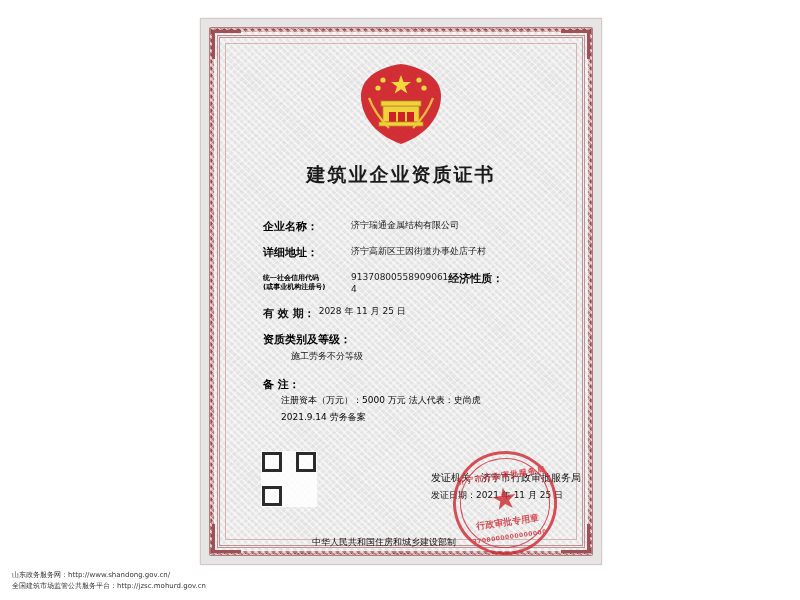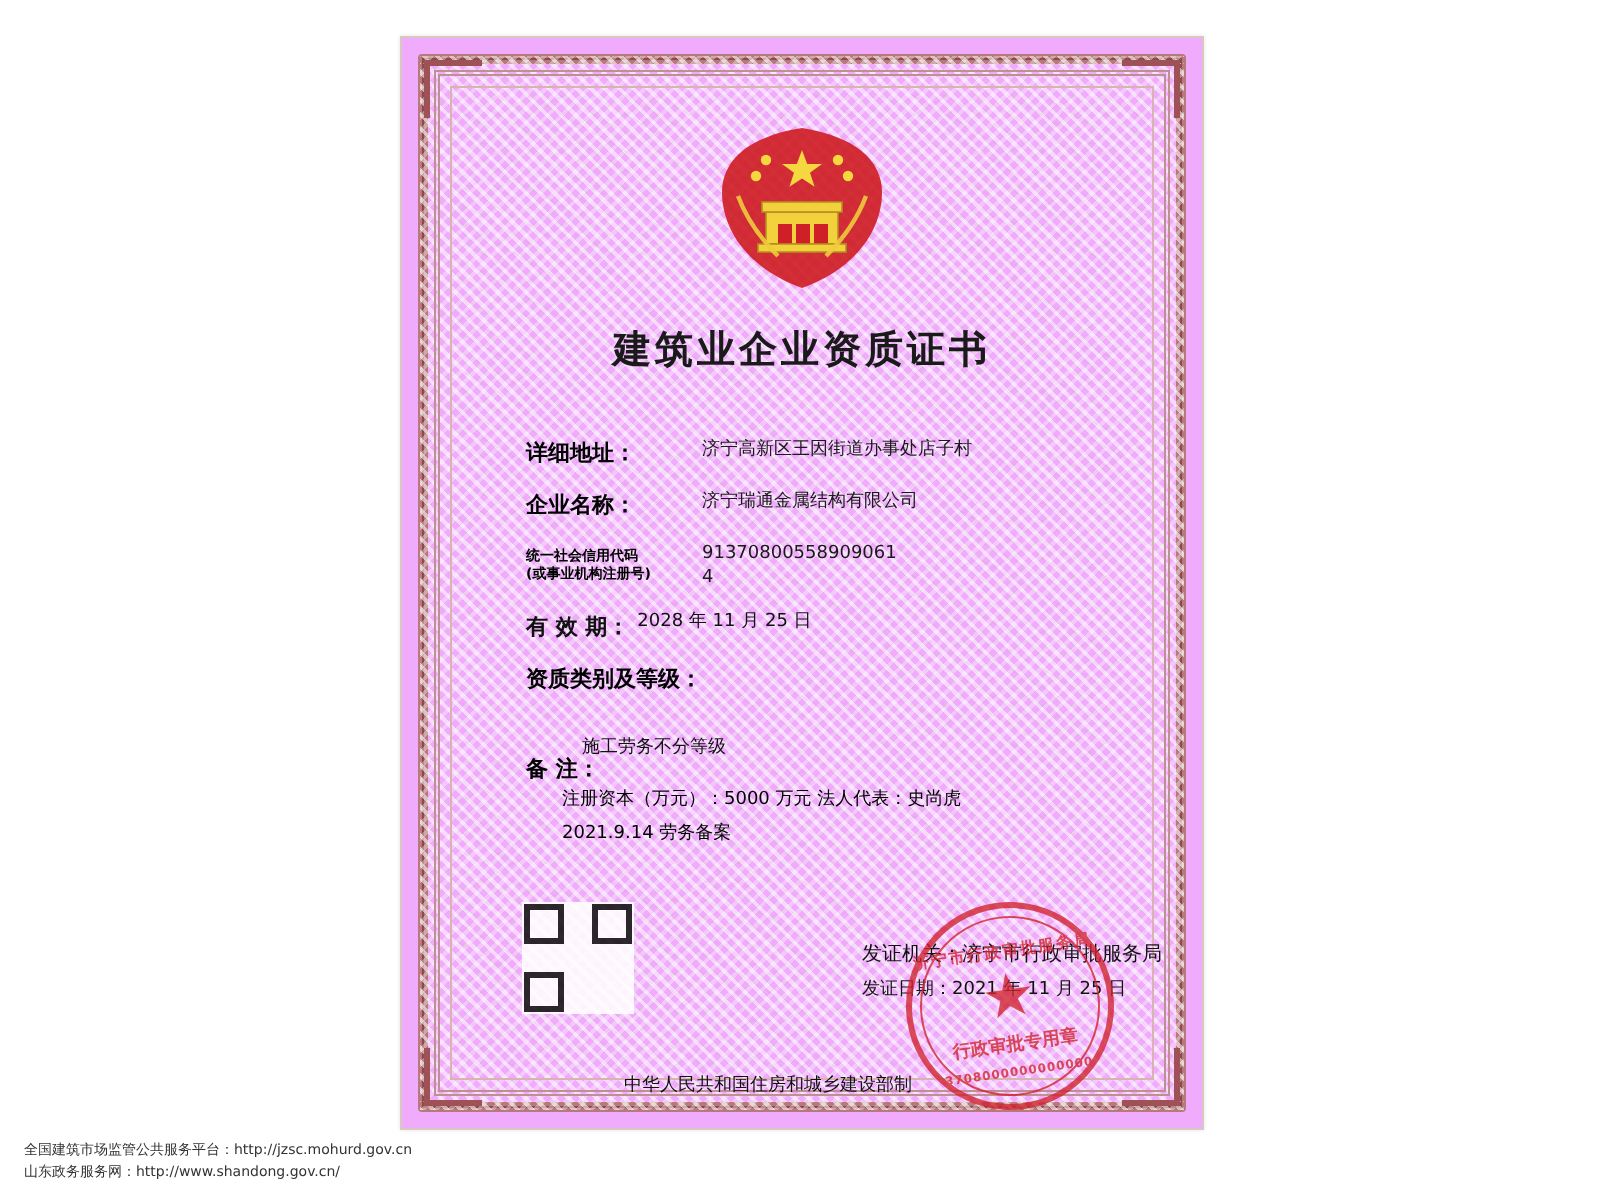--- a/index.html
+++ b/index.html
@@ -19,21 +19,21 @@
     background: #ffffff;
   }
 
   
   .cert {
     position: absolute;
     left: 200px;
     top: 18px;
     width: 400px;
     height: 545px;
-    background: #f0abfc;
+    background: #e5e5e5;
     border: 1px solid #d8c8c4;
     box-shadow: 0 0 2px rgba(0,0,0,0.12);
     overflow: hidden;
   }
 
   
   .frame-outer {
     position: absolute;
     left: 8px; top: 8px; right: 8px; bottom: 8px;
     border: 5px solid #b8797c;
@@ -162,21 +162,21 @@
     white-space: nowrap;
   }
   .val2 {
     font-size: 9px;
     padding-left: 4px;
     line-height: 1.3;
   }
   .sub-value {
     font-size: 9px;
     padding-left: 28px;
-    margin-top: 20px;
+    margin-top: 3px;
   }
 
   
   .remarks {
     position: absolute;
     left: 62px;
     right: 34px;
     top: 358px;
     font-size: 10px;
   }
@@ -349,38 +349,39 @@
         <path d="M16 40 Q22 56 36 70" stroke="#f0cb3c" stroke-width="2.2" fill="none" opacity="0.9"></path>
         <path d="M80 40 Q74 56 60 70" stroke="#f0cb3c" stroke-width="2.2" fill="none" opacity="0.9"></path>
       </svg>
     </div>
 
     <div class="title">建筑业企业资质证书</div>
 
     <div class="fields">
 
       <div class="row">
+        <div class="lbl wide">企业名称：</div>
+        <div class="val">济宁瑞通金属结构有限公司</div>
+      </div>
+
+      <div class="row">
         <div class="lbl wide">详细地址：</div>
         <div class="val">济宁高新区王因街道办事处店子村</div>
-      </div>
-
-      <div class="row">
-        <div class="lbl wide">企业名称：</div>
-        <div class="val">济宁瑞通金属结构有限公司</div>
       </div>
 
       <div class="row">
         <div class="col-left">
           <div class="lbl sm">
             <div>统一社会信用代码</div>
             <div>(或事业机构注册号)</div>
           </div>
           <div class="val">91370800558909061 4</div>
         </div>
         <div class="col-right">
+          <div class="lbl2">经济性质：</div>
         </div>
       </div>
 
       <div class="row">
         <div class="col-right">
           <div class="lbl2">有 效 期：</div>
           <div class="val2">2028 年 11 月 25 日</div>
         </div>
       </div>
 
@@ -421,20 +422,20 @@
           <span>★</span>
         </div>
       <div class="seal-text-mid">行政审批专用章</div>
       <div class="seal-arc-bottom">3708000000000000</div>
     </div>
 
   </div>
 
   <div class="footer">
     <div>
+      <span>山东政务服务网：</span><a href="#">http://www.shandong.gov.cn/</a>
+    </div>
+    <div>
       <span>全国建筑市场监管公共服务平台：</span><a href="#">http://jzsc.mohurd.gov.cn</a>
     </div>
-    <div>
-      <span>山东政务服务网：</span><a href="#">http://www.shandong.gov.cn/</a>
-    </div>
   </div>
 
 </div>
 
 </body></html>

